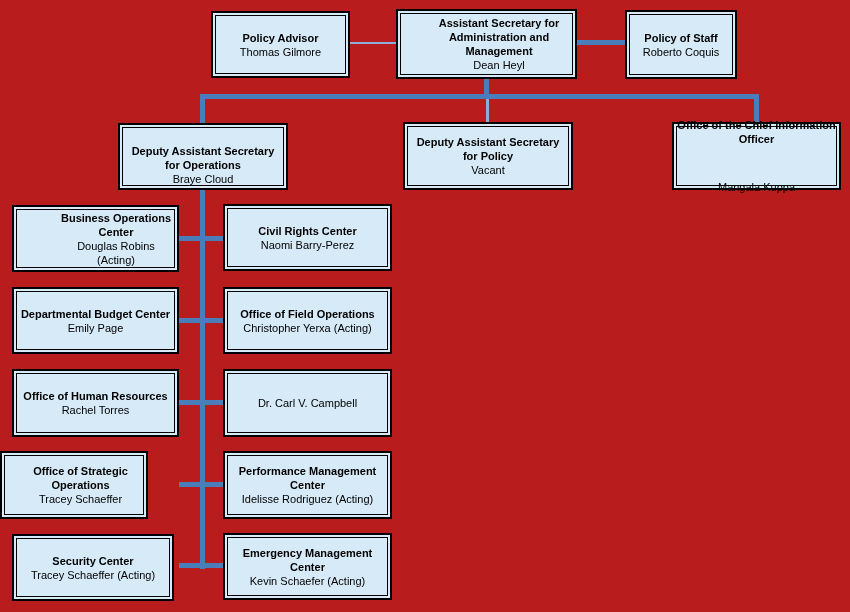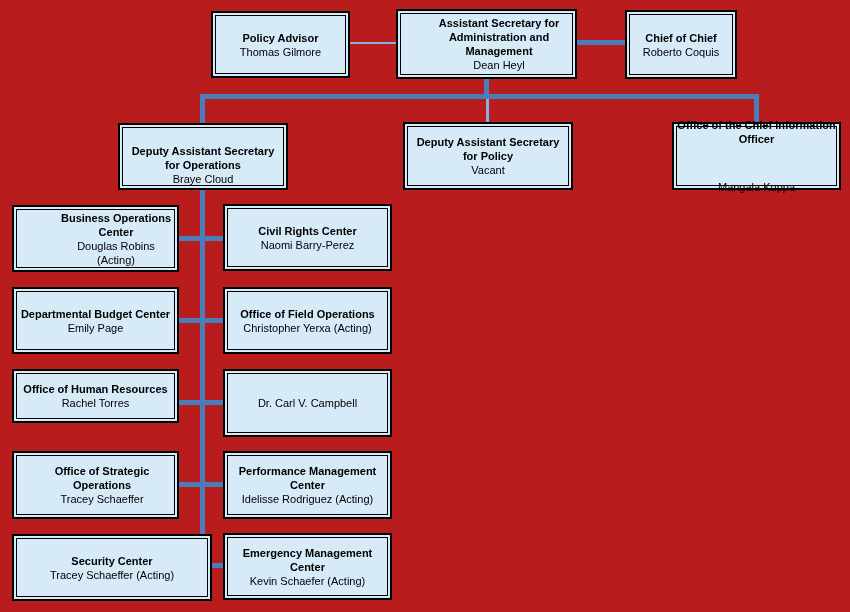--- a/index.html
+++ b/index.html
@@ -31,25 +31,25 @@
   #n0{left:211px;top:11px;width:139px;height:67px;}   
   #n1{left:396px;top:9px;width:181px;height:70px;padding-left:28px;}    
   #n2{left:625px;top:10px;width:112px;height:69px;}   
   #n3{left:118px;top:123px;width:170px;height:67px;justify-content:flex-end;}  
   #n4{left:403px;top:122px;width:170px;height:68px;}  
   #n5{left:672px;top:122px;width:169px;height:68px;gap:34px;}  
   #n6{left:12px;top:205px;width:167px;height:67px;padding-left:44px;}   
   #n7{left:223px;top:204px;width:169px;height:67px;}  
   #n8{left:12px;top:287px;width:167px;height:67px;}   
   #n9{left:223px;top:287px;width:169px;height:67px;}  
-  #n10{left:12px;top:369px;width:167px;height:54px;}  
+  #n10{left:12px;top:369px;width:167px;height:68px;}  
   #n11{left:223px;top:369px;width:169px;height:68px;} 
-  #n12{left:12px;top:451px;width:167px;height:68px;padding-left:16px;}  
+  #n12{left:0;top:451px;width:148px;height:68px;padding-left:16px;}  
   #n13{left:223px;top:451px;width:169px;height:68px;} 
-  #n14{left:12px;top:534px;width:200px;height:67px;}  
+  #n14{left:12px;top:534px;width:162px;height:67px;}  
   #n15{left:223px;top:533px;width:169px;height:67px;} 
 
   
   #c-pa{left:350px;top:42px;width:46px;height:2px;}
   #c-cos{left:577px;top:40px;width:48px;height:5px;}
   #c-asam-drop{left:484px;top:78px;width:5px;height:17px;}
   #c-row2-span{left:200px;top:94px;width:559px;height:5px;}
   #c-drop-left{left:200px;top:94px;width:5px;height:30px;}
   #c-drop-mid{left:486px;top:99px;width:3px;height:24px;}
   #c-drop-right{left:754px;top:94px;width:5px;height:29px;}
@@ -81,21 +81,21 @@
 
   <div class="node" id="n0">
     <div class="title">Policy Advisor</div>
     <div class="person">Thomas Gilmore</div>
   </div>
   <div class="node" id="n1">
     <div class="title">Assistant Secretary for Administration and Management</div>
     <div class="person">Dean Heyl</div>
   </div>
   <div class="node" id="n2">
-    <div class="title">Chief of Chief</div>
+    <div class="title">Policy of Staff</div>
     <div class="person">Roberto Coquis</div>
   </div>
   <div class="node" id="n3">
     <div class="title">Deputy Assistant Secretary for Operations</div>
     <div class="person">Braye Cloud</div>
   </div>
   <div class="node" id="n4">
     <div class="title">Deputy Assistant Secretary for Policy</div>
     <div class="person">Vacant</div>
   </div>

